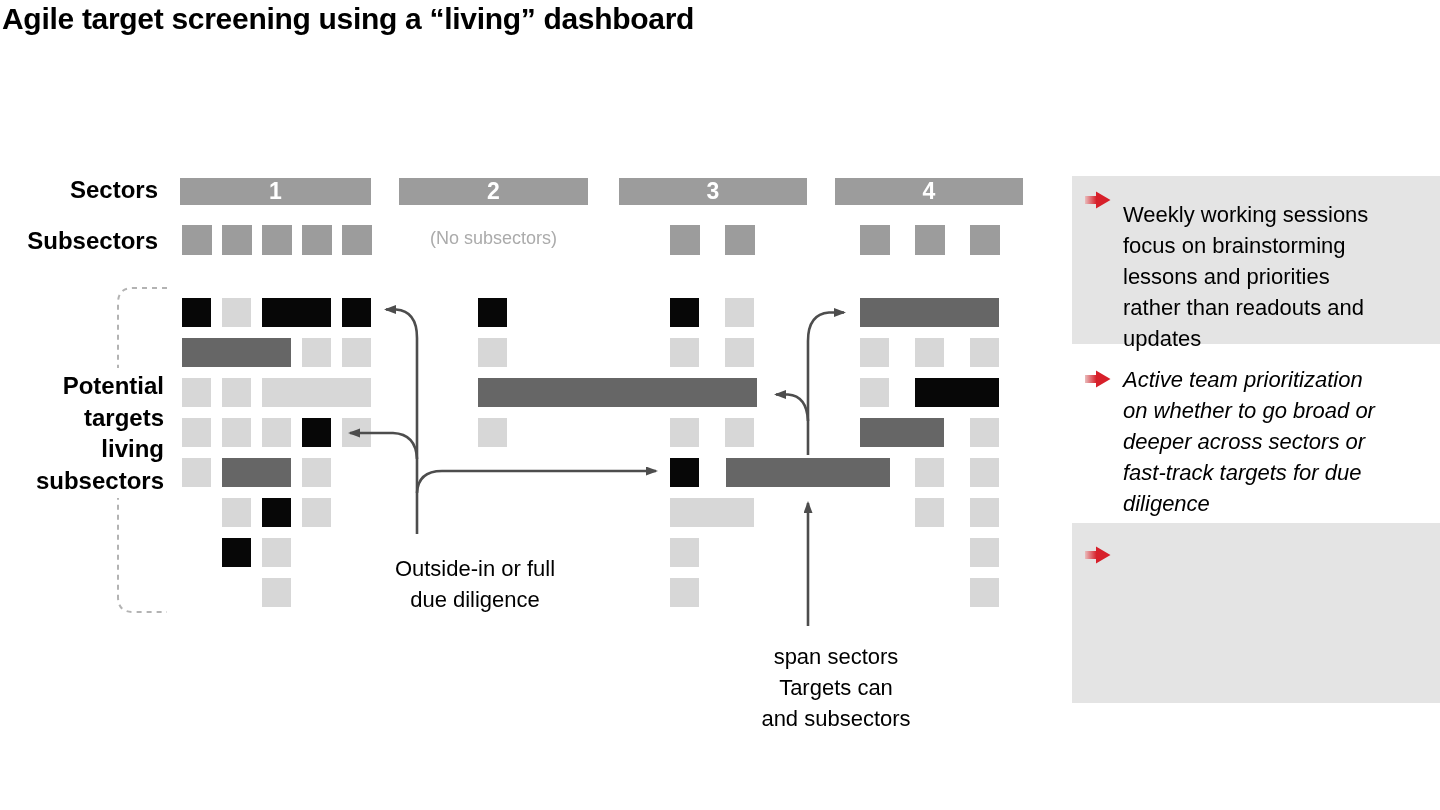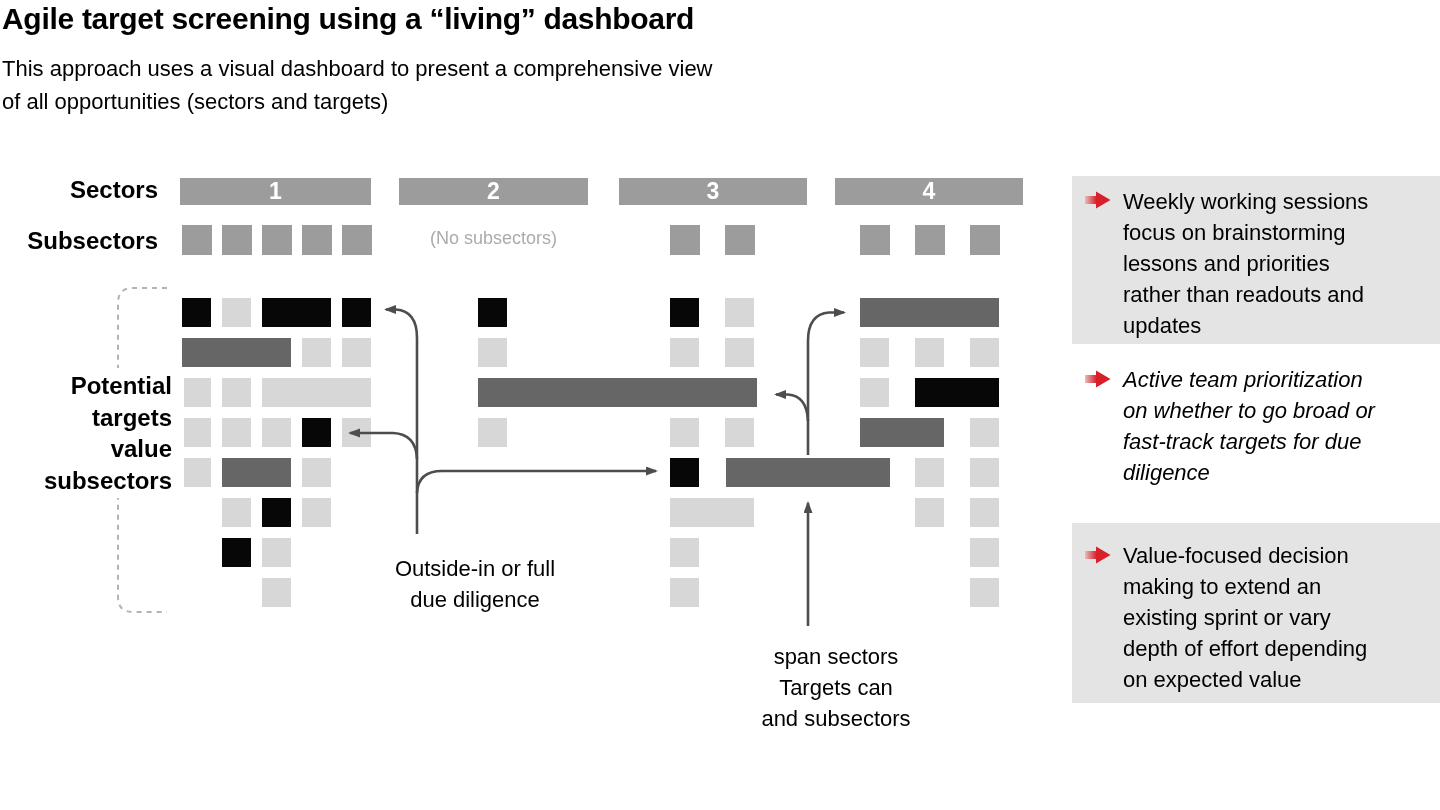--- a/index.html
+++ b/index.html
@@ -5,21 +5,21 @@
   html,body{margin:0;padding:0;background:#fff;}
   #stage{position:relative;width:1440px;height:810px;background:#fff;overflow:hidden;
          font-family:"Liberation Sans",sans-serif;color:#000;}
   .abs{position:absolute;}
 
   .title{left:2px;top:2px;font-size:30px;font-weight:700;letter-spacing:-0.3px;}
   .subtitle{left:2px;top:52px;font-size:22px;line-height:33px;}
 
   .side-label{left:0;width:158px;text-align:right;font-size:24px;font-weight:700;}
   .pt-label{left:0;top:368px;width:160px;text-align:right;font-size:24px;font-weight:700;
-            line-height:31.5px;background:#fff;z-index:3;padding:2px 12px;}
+            line-height:31.5px;background:#fff;z-index:3;padding:2px 4px;}
 
   .sector-bar{position:absolute;top:178px;height:27px;display:flex;align-items:center;justify-content:center;
               color:#fff;font-size:23px;font-weight:700;}
   .subsq{position:absolute;top:225px;width:30px;height:30px;}
   .no-subsectors{top:228px;left:399px;width:189px;text-align:center;font-size:18px;}
 
   .cell{position:absolute;}
 
   .ann{font-size:22px;line-height:31px;text-align:center;z-index:3;margin-top:13px;}
 
@@ -32,24 +32,20 @@
 
   svg.overlay{position:absolute;left:0;top:0;z-index:2;pointer-events:none;}
   #grid-layer,#bars-layer,#subs-layer{position:absolute;left:0;top:0;z-index:1;}
 </style>
 </head>
 <body>
 
 <div id="stage">
 
   <div class="abs title">Agile target screening using a “living” dashboard</div>
-  <div class="abs subtitle">
-    <div>This approach uses a visual dashboard to present a comprehensive view</div>
-    <div>of all opportunities (sectors and targets)</div>
-  </div>
 
   <div class="abs side-label" style="top:176px;">Sectors</div>
   <div class="abs side-label" style="top:227px;">Subsectors</div>
 
   <div id="bars-layer">
       <div class="sector-bar" style="left: 180px; width: 191px; background: rgb(156, 156, 156);">1</div>
       <div class="sector-bar" style="left: 399px; width: 189px; background: rgb(156, 156, 156);">2</div>
       <div class="sector-bar" style="left: 619px; width: 188px; background: rgb(156, 156, 156);">3</div>
       <div class="sector-bar" style="left: 835px; width: 188px; background: rgb(156, 156, 156);">4</div>
     </div>
@@ -148,69 +144,63 @@
     <g stroke="#4d4d4d" stroke-width="2.6" fill="none">
       <path d="M808 455 L808 341 Q808 314 829 312.5 L844 312.5" marker-end="url(#ah)"></path>
       <path d="M808 421 Q807 396 788 394.5 L776 394.5" marker-end="url(#ah)"></path>
       <path d="M808 626 L808 503" marker-end="url(#ah)"></path>
     </g>
   </svg>
 
   <div class="abs pt-label">
     <div>Potential</div>
     <div>targets</div>
-    <div>value</div>
+    <div>living</div>
     <div>subsectors</div>
   </div>
 
   <div class="abs ann" style="left:355px;top:540px;width:240px;">
     <div>Outside-in or full</div>
     <div>due diligence</div>
   </div>
   <div class="abs ann" style="left:716px;top:628px;width:240px;">
     <div>span sectors</div>
     <div>Targets can</div>
     <div>and subsectors</div>
   </div>
 
   <div class="b-box" style="top:176px;height:168px;"></div>
   <div class="b-box" style="top:523px;height:180px;"></div>
 
   <div class="bullet-group" style="top:176px;height:168px;">
     <svg class="b-icon" style="top:15px;">
         <use href="#red-arrow"></use>
       </svg>
-    <div class="b-lines" style="top:10px;">
+    <div class="b-lines" style="top:23px;">
       <div>Weekly working sessions</div>
       <div>focus on brainstorming</div>
       <div>lessons and priorities</div>
       <div>rather than readouts and</div>
       <div>updates</div>
     </div>
   </div>
 
   <div class="bullet-group" style="top:355px;height:160px;font-style:italic;">
     <svg class="b-icon" style="top:15px;">
         <use href="#red-arrow"></use>
       </svg>
     <div class="b-lines" style="top:9px;">
       <div>Active team prioritization</div>
       <div>on whether to go broad or</div>
+      <div>deeper across sectors or</div>
       <div>fast-track targets for due</div>
       <div>diligence</div>
     </div>
   </div>
 
   <div class="bullet-group" style="top:523px;height:180px;">
     <svg class="b-icon" style="top:23px;">
         <use href="#red-arrow"></use>
       </svg>
-    <div class="b-lines" style="top:17px;">
-      <div>Value-focused decision</div>
-      <div>making to extend an</div>
-      <div>existing sprint or vary</div>
-      <div>depth of effort depending</div>
-      <div>on expected value</div>
-    </div>
   </div>
 
   <div class="abs source">Source: Bain &amp; Company</div>
 </div>
 
 </body></html>

